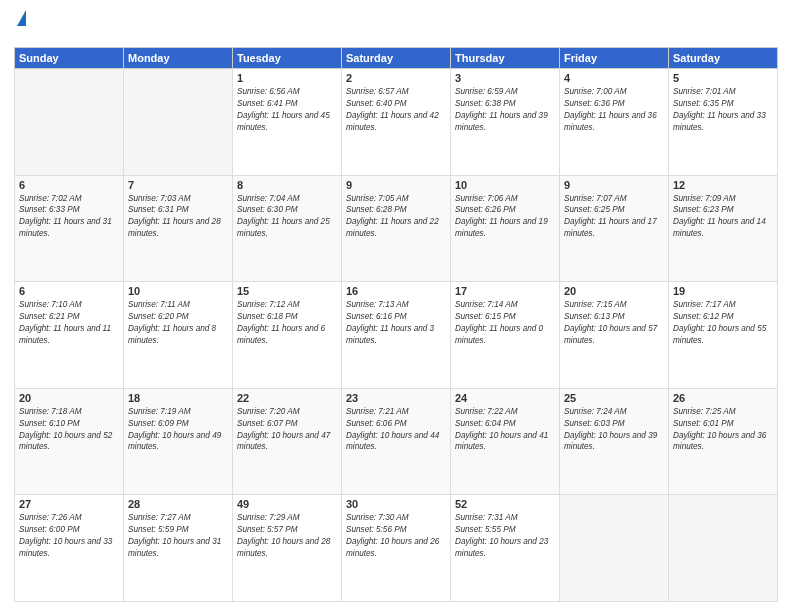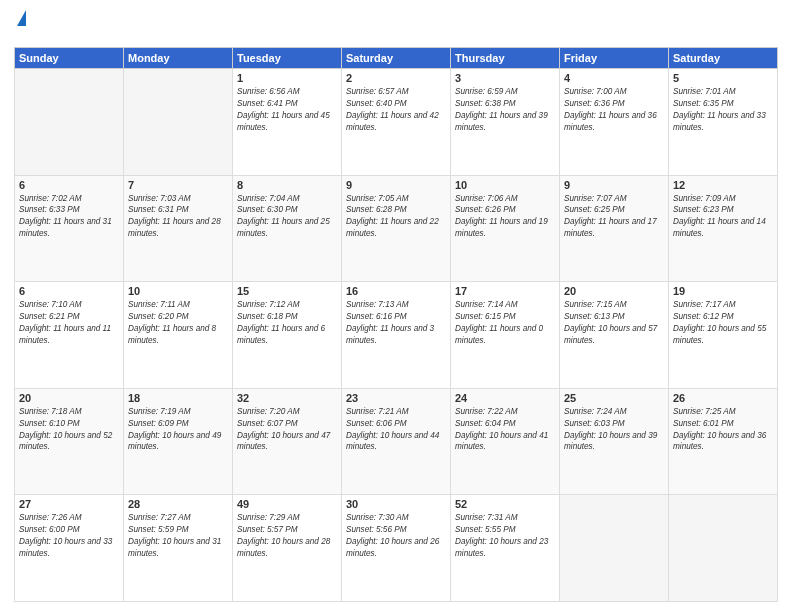--- a/index.html
+++ b/index.html
@@ -201,21 +201,21 @@
         <tr class="week-row">
           <td>
             <span class="day-num">20</span>
             <div class="day-info">Sunrise: 7:18 AM<br>Sunset: 6:10 PM<br>Daylight: 10 hours and 52 minutes.</div>
           </td>
           <td>
             <span class="day-num">18</span>
             <div class="day-info">Sunrise: 7:19 AM<br>Sunset: 6:09 PM<br>Daylight: 10 hours and 49 minutes.</div>
           </td>
           <td>
-            <span class="day-num">32</span>
+            <span class="day-num">22</span>
             <div class="day-info">Sunrise: 7:20 AM<br>Sunset: 6:07 PM<br>Daylight: 10 hours and 47 minutes.</div>
           </td>
           <td>
             <span class="day-num">23</span>
             <div class="day-info">Sunrise: 7:21 AM<br>Sunset: 6:06 PM<br>Daylight: 10 hours and 44 minutes.</div>
           </td>
           <td>
             <span class="day-num">24</span>
             <div class="day-info">Sunrise: 7:22 AM<br>Sunset: 6:04 PM<br>Daylight: 10 hours and 41 minutes.</div>
           </td>

